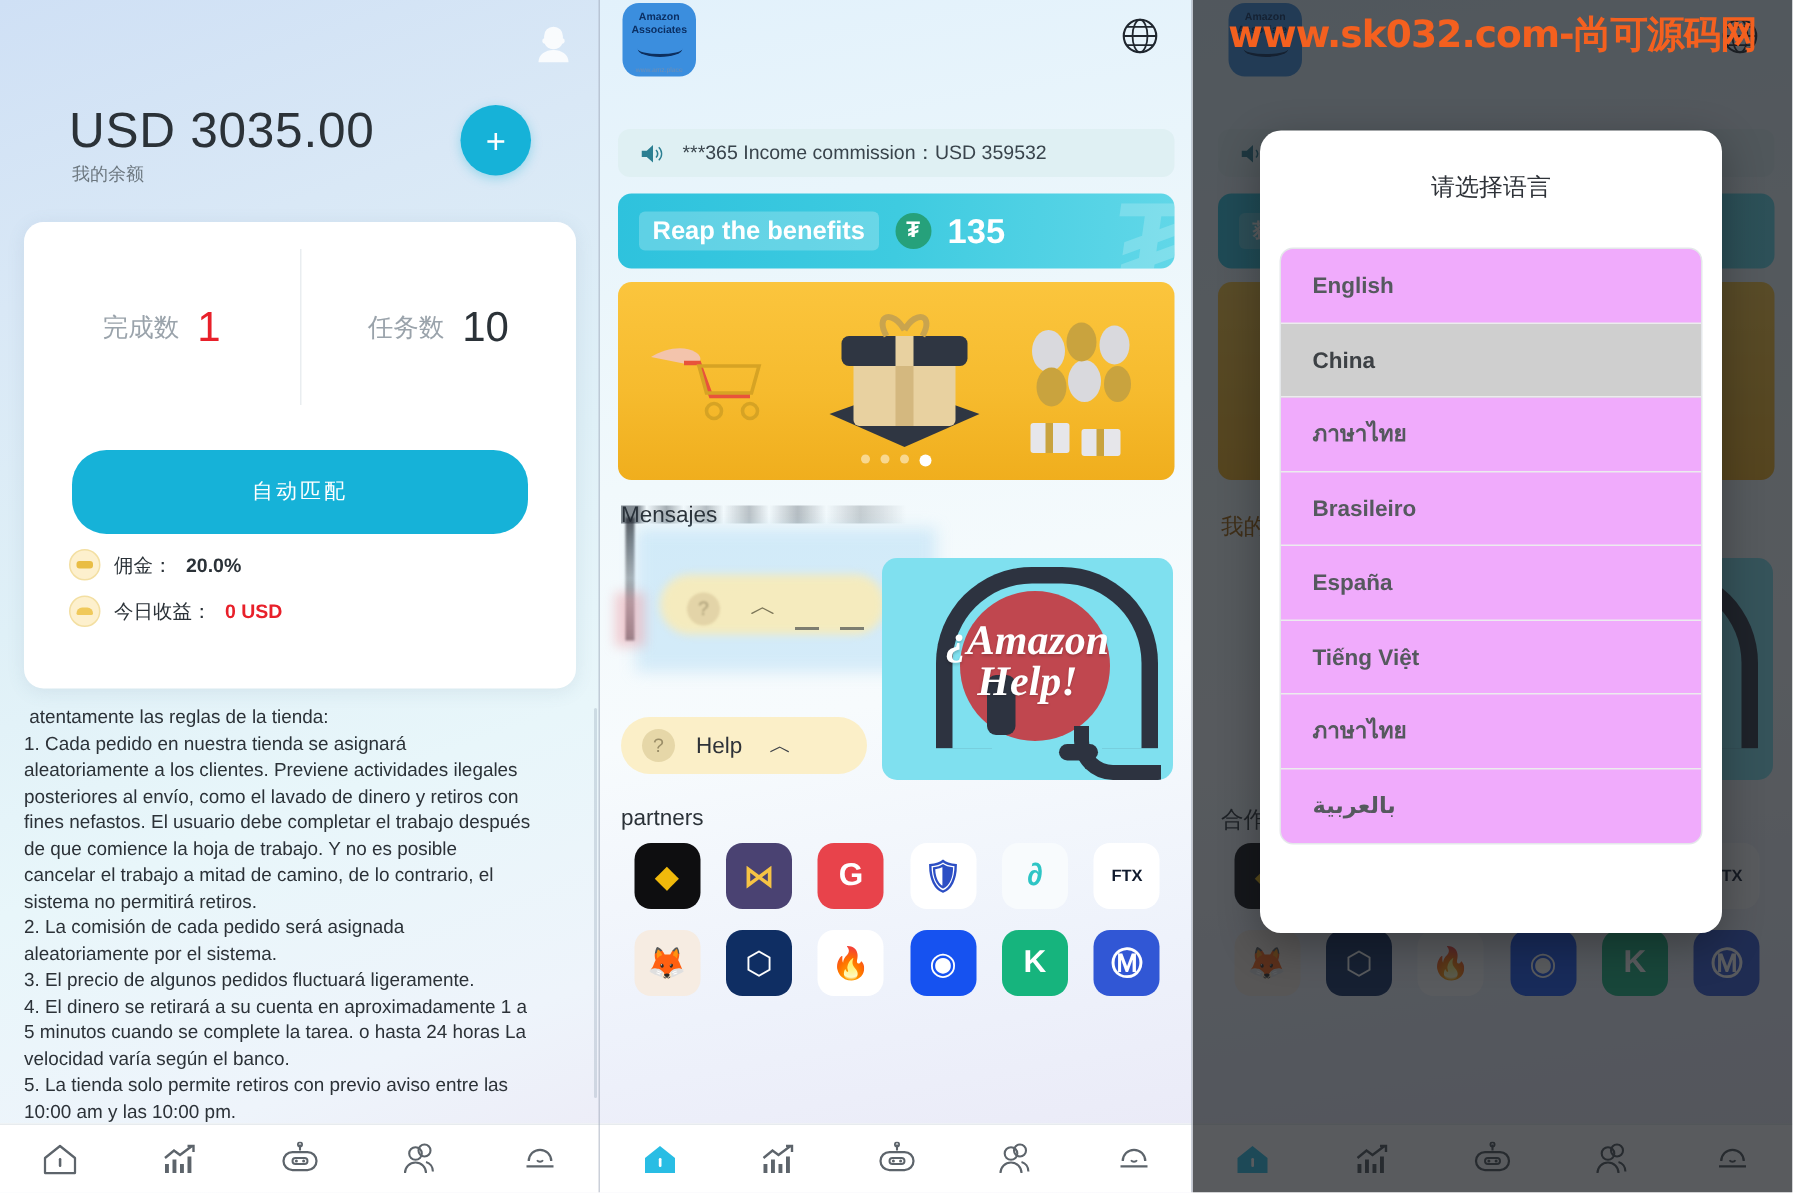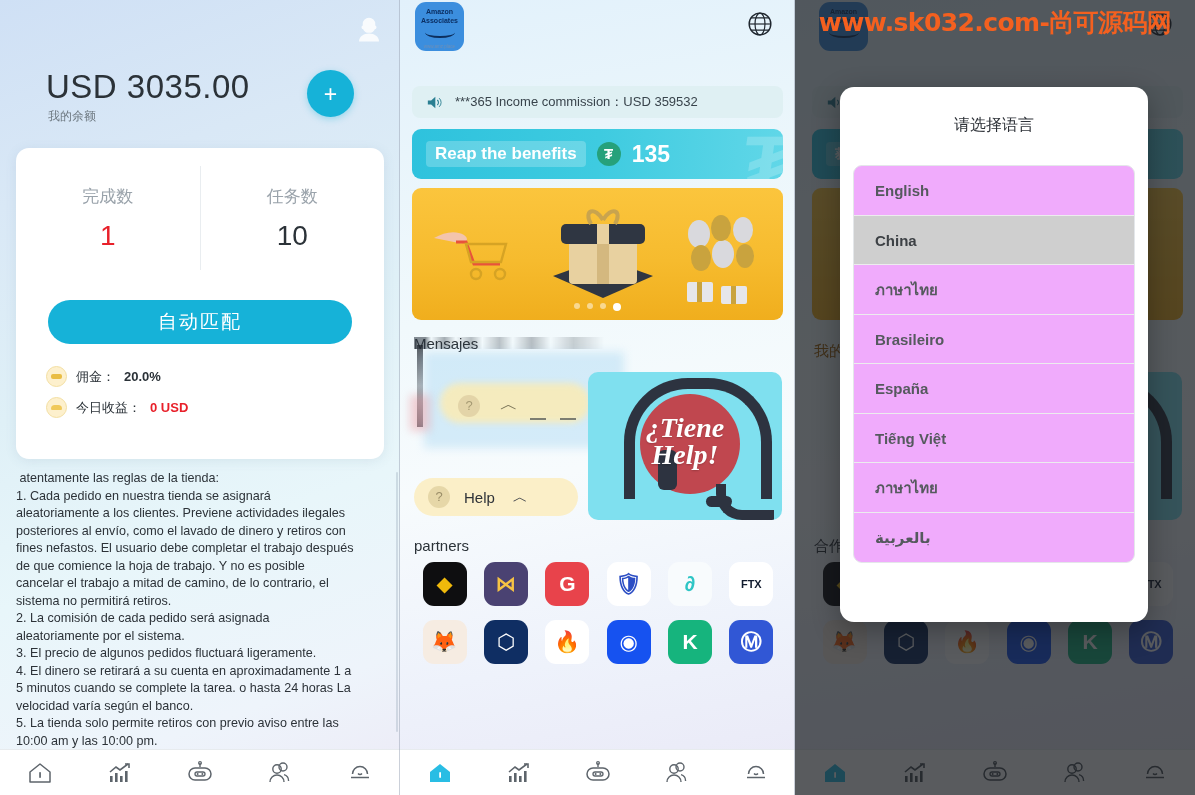--- a/index.html
+++ b/index.html
@@ -39,30 +39,30 @@
     background:#16b2d8;border:none;cursor:pointer;
     color:#fff;font-size:23px;line-height:47px;text-align:center;
     box-shadow:0 2px 7px rgba(22,178,216,.35);
   }
 
   .card{
     position:absolute;left:16px;top:148px;width:368px;height:311px;
     background:#fff;border-radius:13px;box-shadow:0 2px 12px rgba(90,120,150,.12);
   }
   .stats{display:flex;height:140px;}
-  .stat{flex:1;display:flex;flex-direction:column;align-items:center;justify-content:center;gap:12px;}
+  .stat{flex:1;display:flex;flex-direction:row;align-items:center;justify-content:center;gap:12px;}
   .stat .lbl{font-size:17px;color:#9aa3ab;}
   .stat .val{font-size:28px;font-weight:400;}
   .stat.red .val{color:#e8202a;}
   .stat.dark .val{color:#2b3238;}
   .stat-divider{width:1px;background:#e9edf0;margin:18px 0;}
 
   .match-btn{
-    position:absolute;left:32px;top:152px;width:304px;height:44px;border:none;cursor:pointer;
-    border-radius:23px;background:#16b2d8;color:#fff;font-size:19px;letter-spacing:2px;
+    position:absolute;left:32px;top:152px;width:304px;height:56px;border:none;cursor:pointer;
+    border-radius:23px;background:#16b2d8;color:#fff;font-size:14px;letter-spacing:2px;
   }
 
   .meta-row{position:absolute;left:30px;display:flex;align-items:center;gap:9px;font-size:13px;color:#2b3238;}
   .meta-row.r1{top:218px;}
   .meta-row.r2{top:249px;}
   .coin{width:19px;height:19px;border-radius:50%;display:inline-block;
         background:#fdf0cd;border:1px solid #f3dfa2;position:relative;flex:none;}
   .coin::after{content:"";position:absolute;left:4px;top:7px;width:11px;height:5px;border-radius:2px;background:#e9bd44;}
   .coin.c2::after{background:#f0c95a;border-radius:6px 6px 2px 2px;}
   .meta-row b{font-weight:bold;}
@@ -437,21 +437,21 @@
       <span class="cv">︿</span>
     </div>
 
     <div class="help-card" style="left:188px">
       <div class="hc-circle"></div>
       <div class="hc-band"></div>
       <div class="hc-ear"></div>
       <div class="hc-mic"></div>
       <div class="hc-mic2"></div>
       <div class="hc-txt">
-        <span>¿Tiene</span><br>
+        <span>¿Amazon</span><br>
         <span>Help!</span>
       </div>
     </div>
 
     <div class="sec-title" id="mid-partners-title" style="left:14px">partners</div>
     <div class="partners" id="mid-partners" style="left:14px">
         <div class="plogo" style="background: rgb(14, 14, 16); color: rgb(240, 185, 11); font-size: 21px;">◆</div>
         <div class="plogo" style="background: rgb(74, 66, 114); color: rgb(246, 195, 68); font-size: 21px;">⋈</div>
         <div class="plogo" style="background: rgb(232, 67, 75); color: rgb(255, 255, 255); font-size: 21px;">G</div>
         <div class="plogo" style="background: rgb(255, 255, 255); color: rgb(44, 78, 196); font-size: 21px;">🛡</div>

